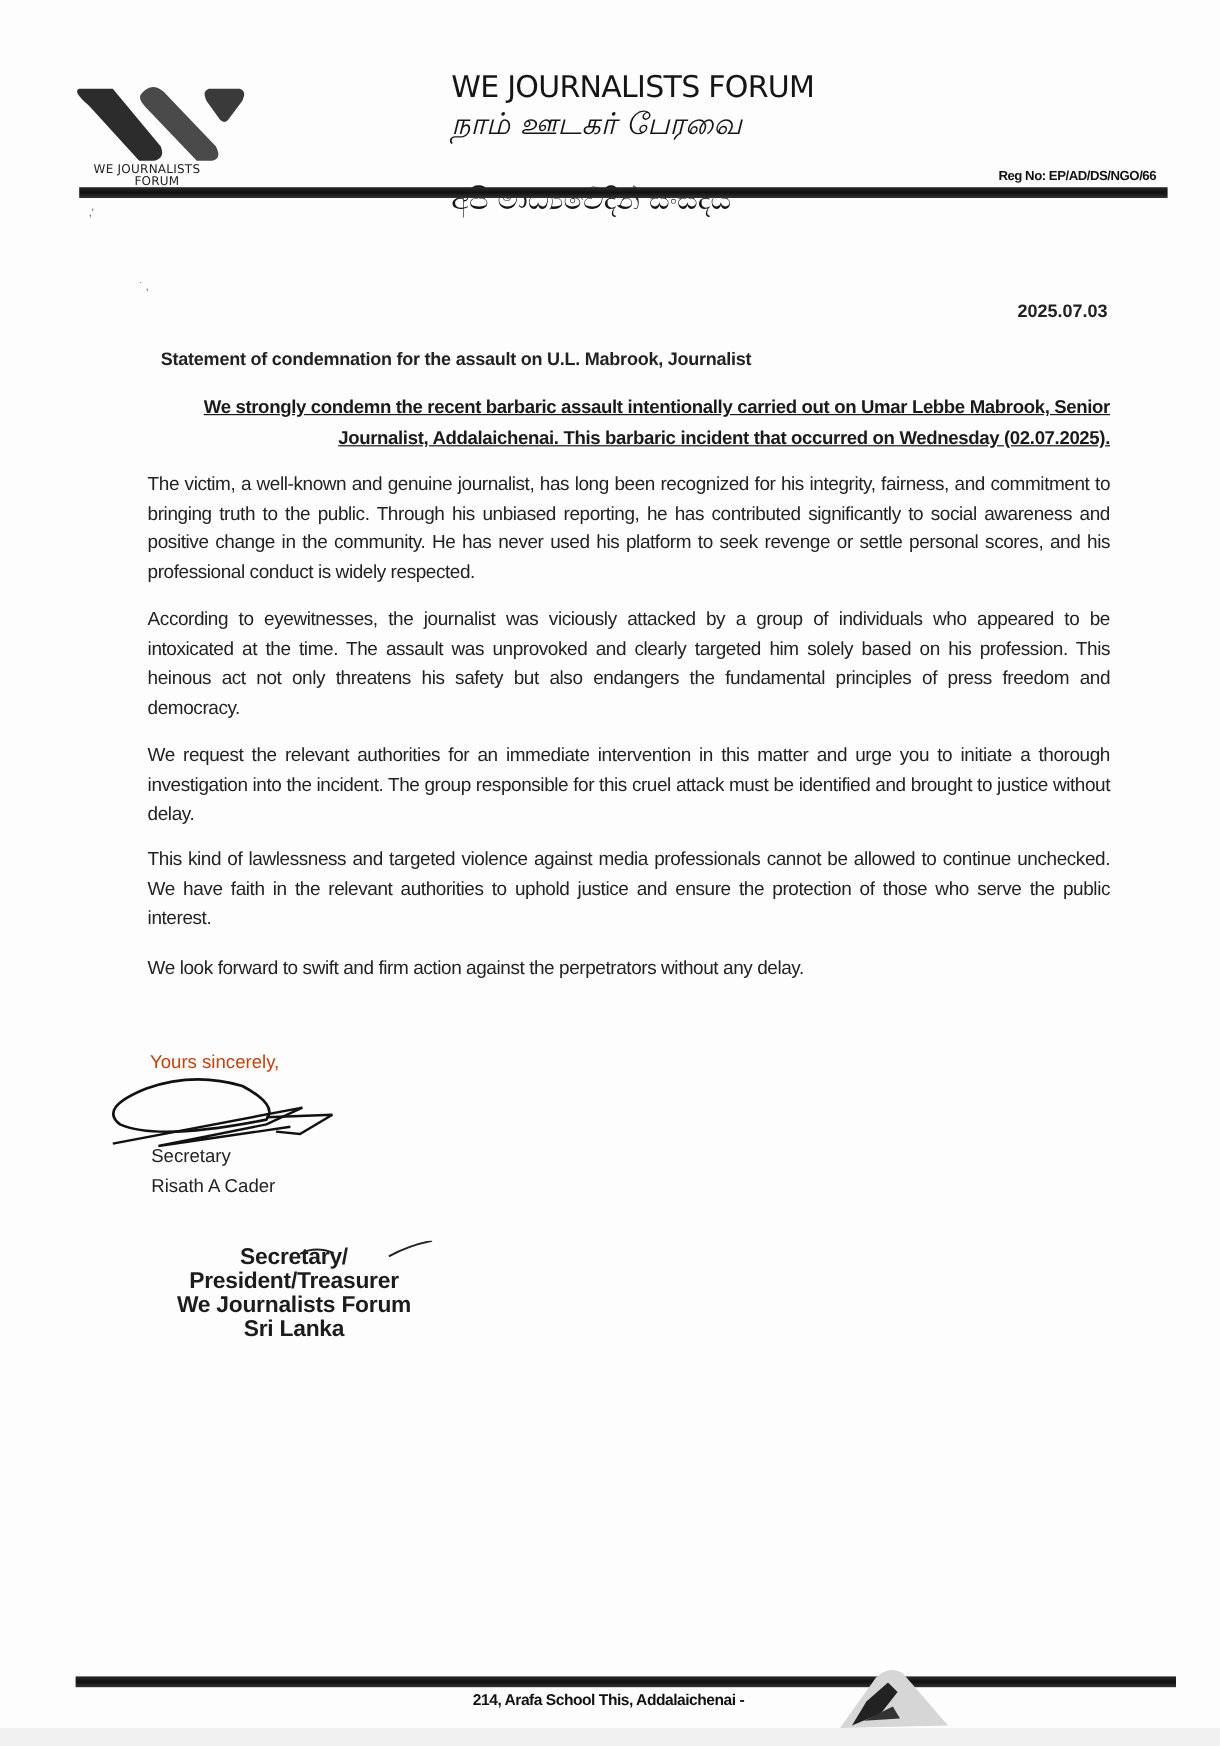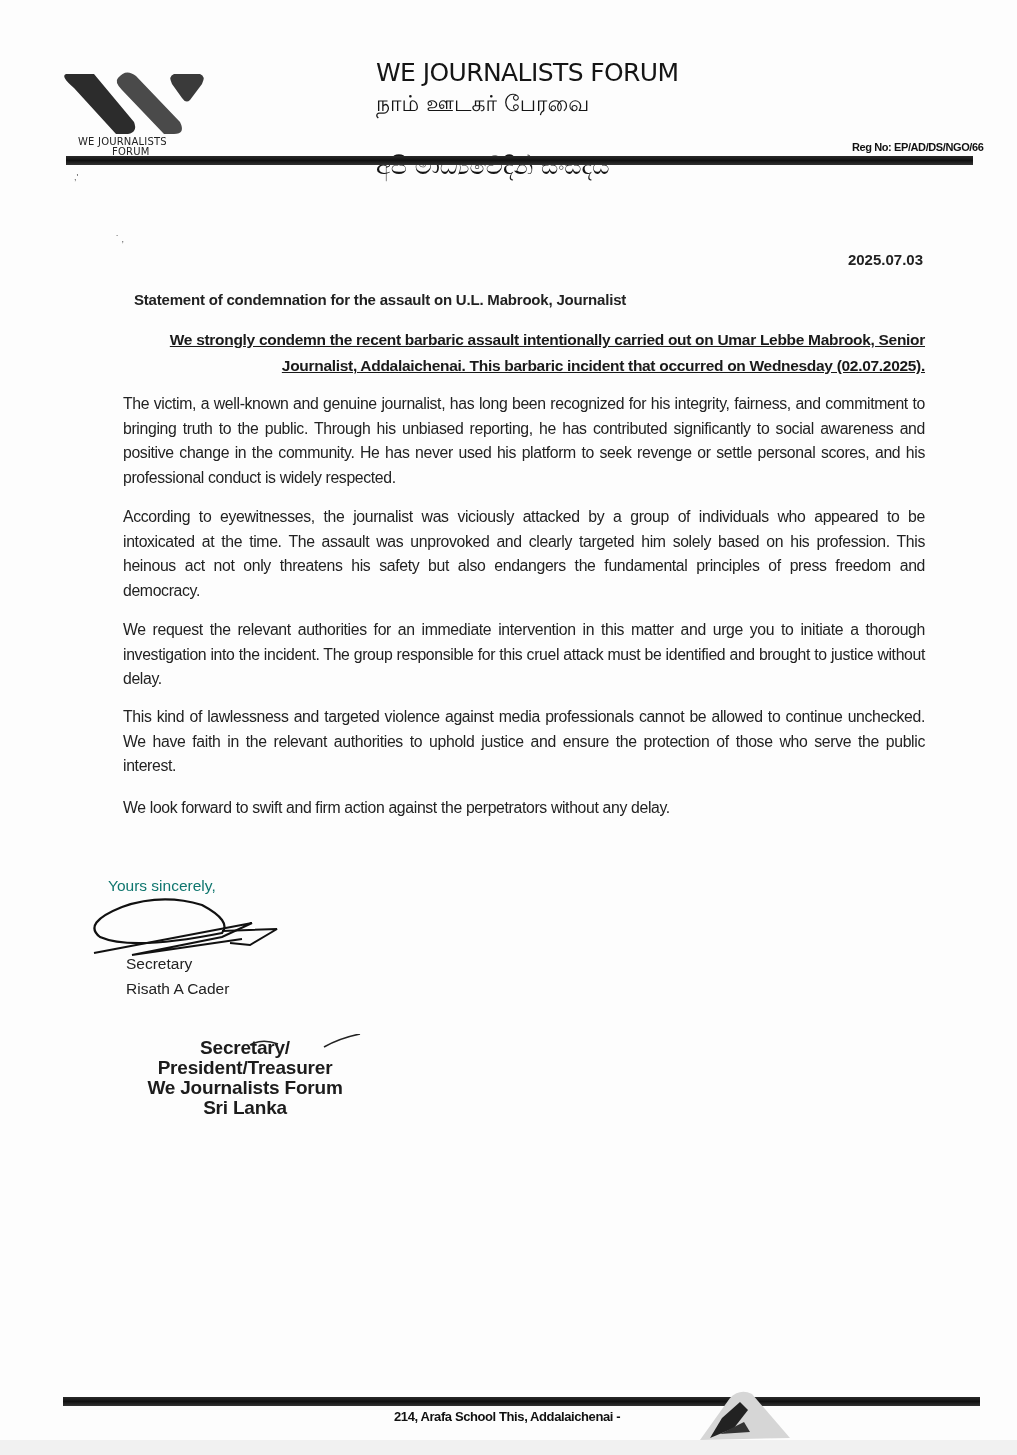--- a/index.html
+++ b/index.html
@@ -19,24 +19,24 @@
       position: absolute; left: 78px; top: 137px;
       font-family: "DejaVu Sans", sans-serif; font-size: 10px; line-height: 10px;
       color: #222; letter-spacing: 0.2px;
     }
     .logo-text .l2 { display: block; padding-left: 34px; }
     .org-title {
       position: absolute; left: 376px; top: 58px; text-align: left;
       font-family: "DejaVu Sans", sans-serif; color: #151515;
     }
     .org-title .en { font-size: 25px; line-height: 30px; font-weight: 400; letter-spacing: -0.6px; }
-    .org-title .ta { font-size: 22px; line-height: 31px; }
+    .org-title .ta { font-size: 25px; line-height: 31px; font-style: italic; }
     .org-title .si { font-size: 24px; line-height: 30px; margin-top: 32px; }
     .reg-no {
-      position: absolute; left: 852px; top: 141px;
+      position: absolute; left: 832px; top: 141px;
       font-family: "Liberation Sans", sans-serif; font-weight: 700; font-size: 11px;
       color: #111; letter-spacing: -0.4px;
     }
     .top-rule {
       position: absolute; left: 66px; top: 156px; width: 907px; height: 9px;
       background: linear-gradient(#2a2a2a, #111 50%, #333);
     }
     .specks { position: absolute; color: #555; font-size: 9px; }
     .date {
       position: absolute; right: 94px; top: 251px; font-weight: 700; font-size: 15px; color: #222;
@@ -51,21 +51,21 @@
       position: absolute; left: 123px; width: 802px; text-align: justify;
       font-size: 15.8px; line-height: 24.6px; color: #222; letter-spacing: -0.35px;
     }
     .p1 { top: 392px; }
     .p2 { top: 505px; }
     .p3 { top: 618px; }
     .p4 { top: 705px; }
     .p5 { top: 796px; }
 
     
-    .closing { position: absolute; left: 108px; top: 877px; font-size: 15.5px; color: #0f766e; }
+    .closing { position: absolute; left: 125px; top: 877px; font-size: 15.5px; color: #c2410c; }
     .signature { position: absolute; left: 92px; top: 893px; }
     .signer-title { position: absolute; left: 126px; top: 955px; font-size: 15.5px; color: #222; }
     .signer-name { position: absolute; left: 126px; top: 980px; font-size: 15.5px; color: #222; }
     .org-block {
       position: absolute; left: 128px; top: 1038px; width: 234px; text-align: center;
       font-weight: 700; font-size: 19px; line-height: 20px; color: #1c1c1c; letter-spacing: -0.2px;
     }
     .org-block .strike { position: relative; }
     
     .bottom-rule {

